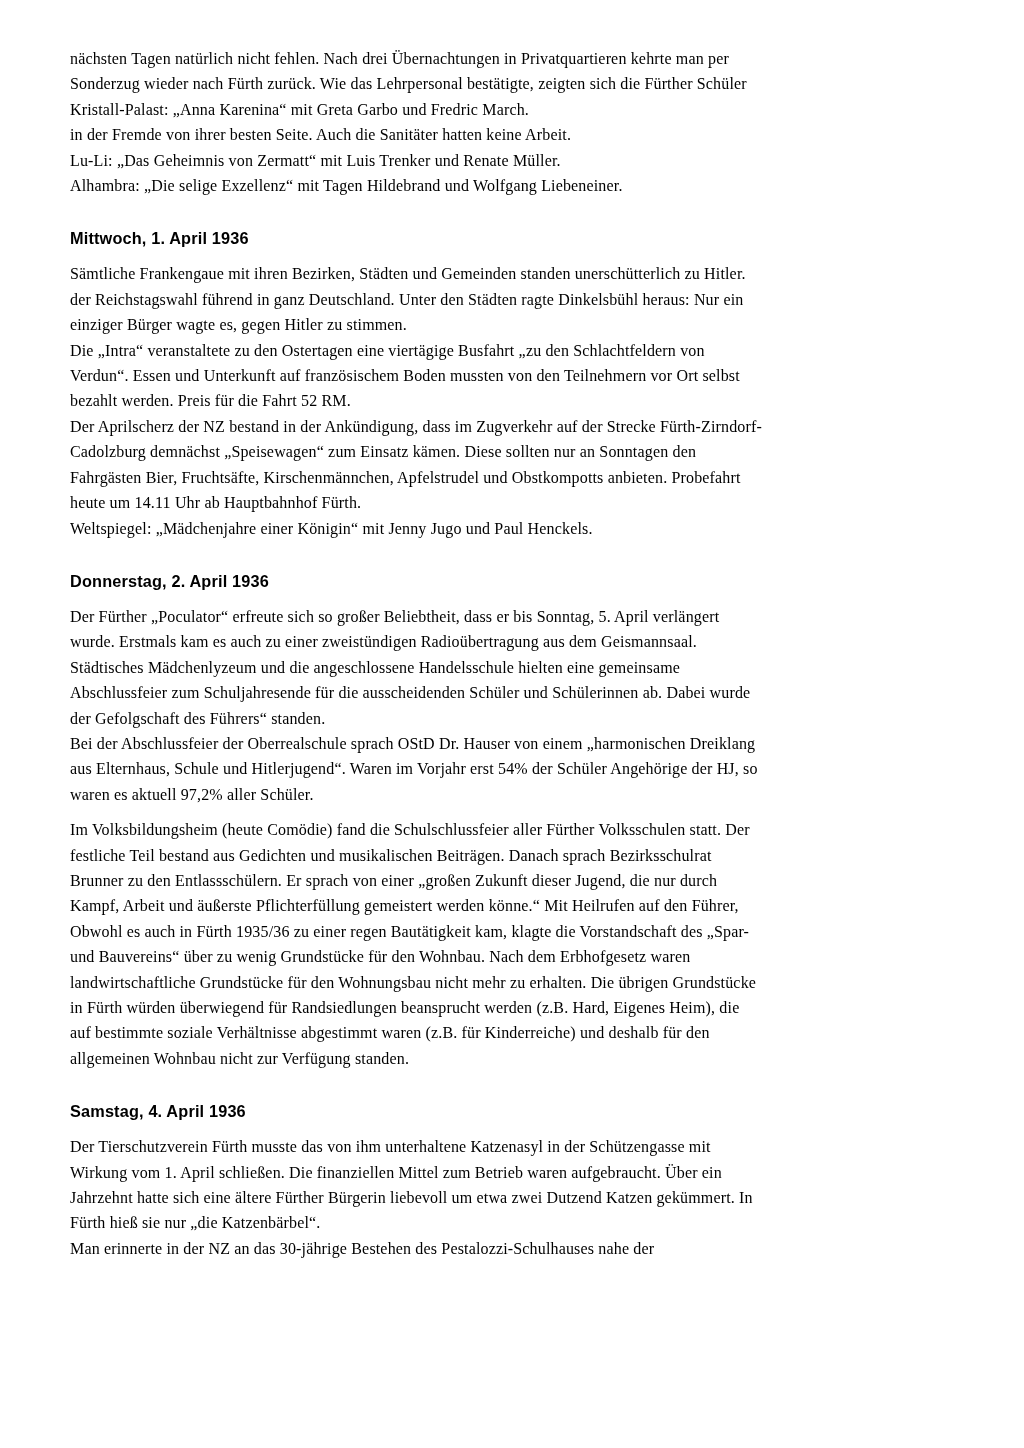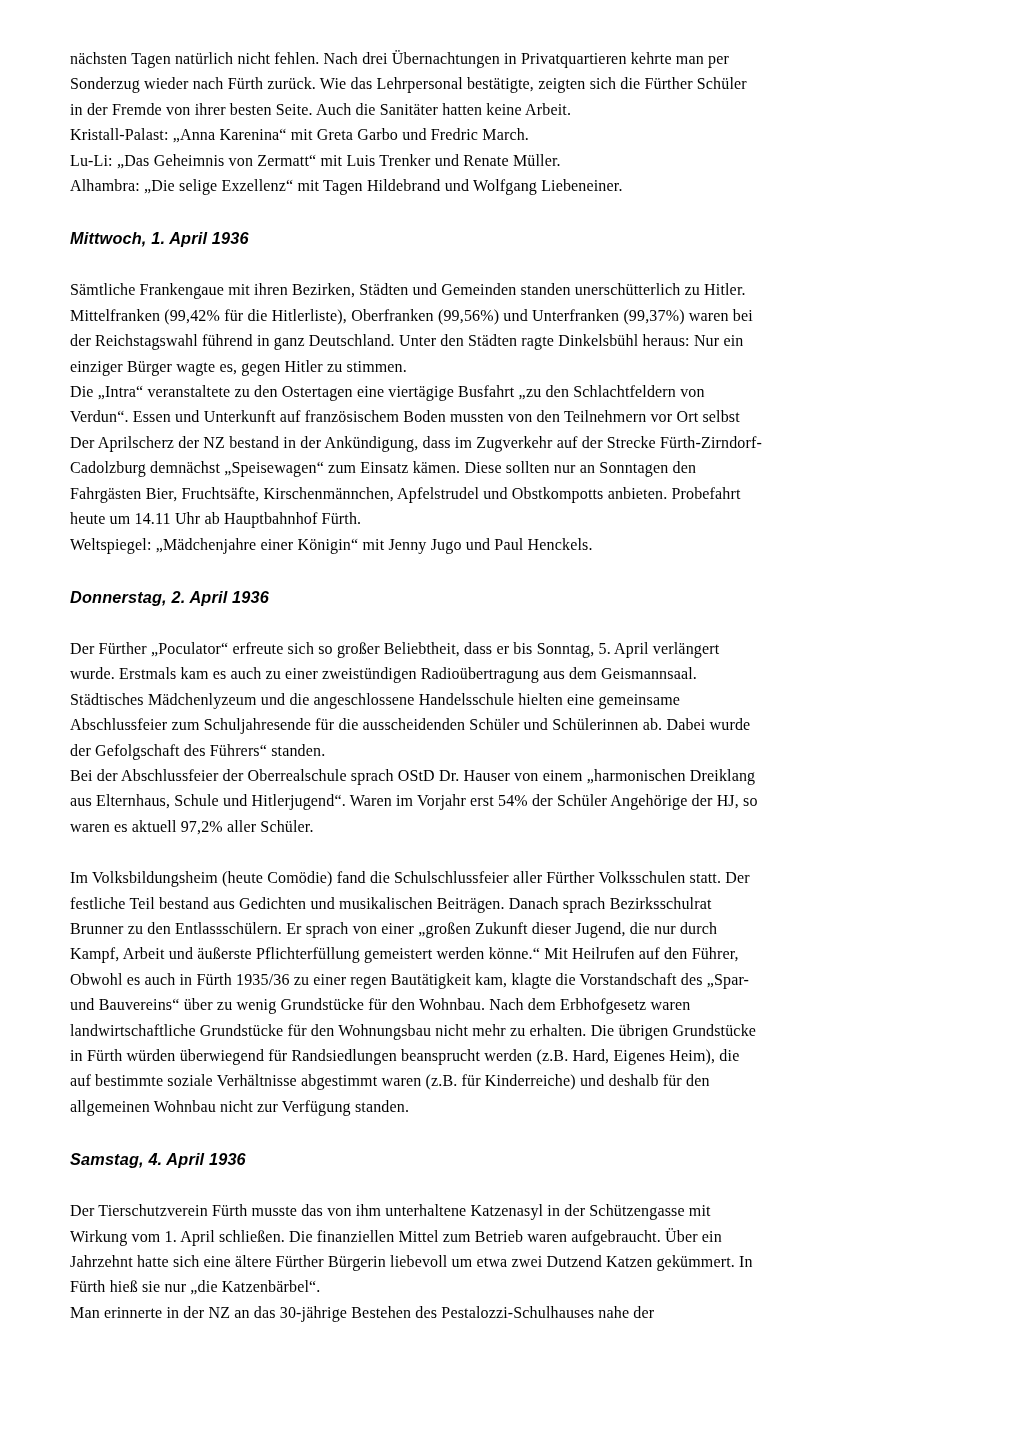--- a/index.html
+++ b/index.html
@@ -31,57 +31,56 @@
   }
   .para + .para {
     margin-top: 0;
   }
   .heading {
     font-size: 16.3px;
     font-weight: bold;
     line-height: 25px;
     margin: 0;
     letter-spacing: 0.01em;
-    font-style: italic;
   }
   .gap-before-heading {
     margin-top: 28px;
   }
   .gap-after-heading {
-    margin-top: 26px;
+    margin-top: 10px;
   }
   .block {
     margin-bottom: 0;
   }
 </style>
 </head>
 <body>
 
 <div class="page">
 
   <div class="block">
     <p class="para">nächsten Tagen natürlich nicht fehlen. Nach drei Übernachtungen in Privatquartieren kehrte man per</p>
     <p class="para">Sonderzug wieder nach Fürth zurück. Wie das Lehrpersonal bestätigte, zeigten sich die Fürther Schüler</p>
+    <p class="para">Kristall-Palast: „Anna Karenina“ mit Greta Garbo und Fredric March.</p>
     <p class="para">in der Fremde von ihrer besten Seite. Auch die Sanitäter hatten keine Arbeit.</p>
-    <p class="para">Kristall-Palast: „Anna Karenina“ mit Greta Garbo und Fredric March.</p>
     <p class="para">Lu-Li: „Das Geheimnis von Zermatt“ mit Luis Trenker und Renate Müller.</p>
     <p class="para">Alhambra: „Die selige Exzellenz“ mit Tagen Hildebrand und Wolfgang Liebeneiner.</p>
   </div>
 
   <div class="block gap-before-heading">
     <p class="heading">Mittwoch, 1. April 1936</p>
   </div>
 
   <div class="block gap-after-heading">
     <p class="para">Sämtliche Frankengaue mit ihren Bezirken, Städten und Gemeinden standen unerschütterlich zu Hitler.</p>
-    <p class="para">Mittelfranken (99,42% für die Hitlerliste), Oberfranken (99,56%) und Unterfranken (99,37%) waren bei</p>
     <p class="para">der Reichstagswahl führend in ganz Deutschland. Unter den Städten ragte Dinkelsbühl heraus: Nur ein</p>
     <p class="para">einziger Bürger wagte es, gegen Hitler zu stimmen.</p>
     <p class="para">Die „Intra“ veranstaltete zu den Ostertagen eine viertägige Busfahrt „zu den Schlachtfeldern von</p>
     <p class="para">Verdun“. Essen und Unterkunft auf französischem Boden mussten von den Teilnehmern vor Ort selbst</p>
+    <p class="para">bezahlt werden. Preis für die Fahrt 52 RM.</p>
     <p class="para">Der Aprilscherz der NZ bestand in der Ankündigung, dass im Zugverkehr auf der Strecke Fürth-Zirndorf-</p>
     <p class="para">Cadolzburg demnächst „Speisewagen“ zum Einsatz kämen. Diese sollten nur an Sonntagen den</p>
     <p class="para">Fahrgästen Bier, Fruchtsäfte, Kirschenmännchen, Apfelstrudel und Obstkompotts anbieten. Probefahrt</p>
     <p class="para">heute um 14.11 Uhr ab Hauptbahnhof Fürth.</p>
     <p class="para">Weltspiegel: „Mädchenjahre einer Königin“ mit Jenny Jugo und Paul Henckels.</p>
   </div>
 
   <div class="block gap-before-heading">
     <p class="heading">Donnerstag, 2. April 1936</p>
   </div>

